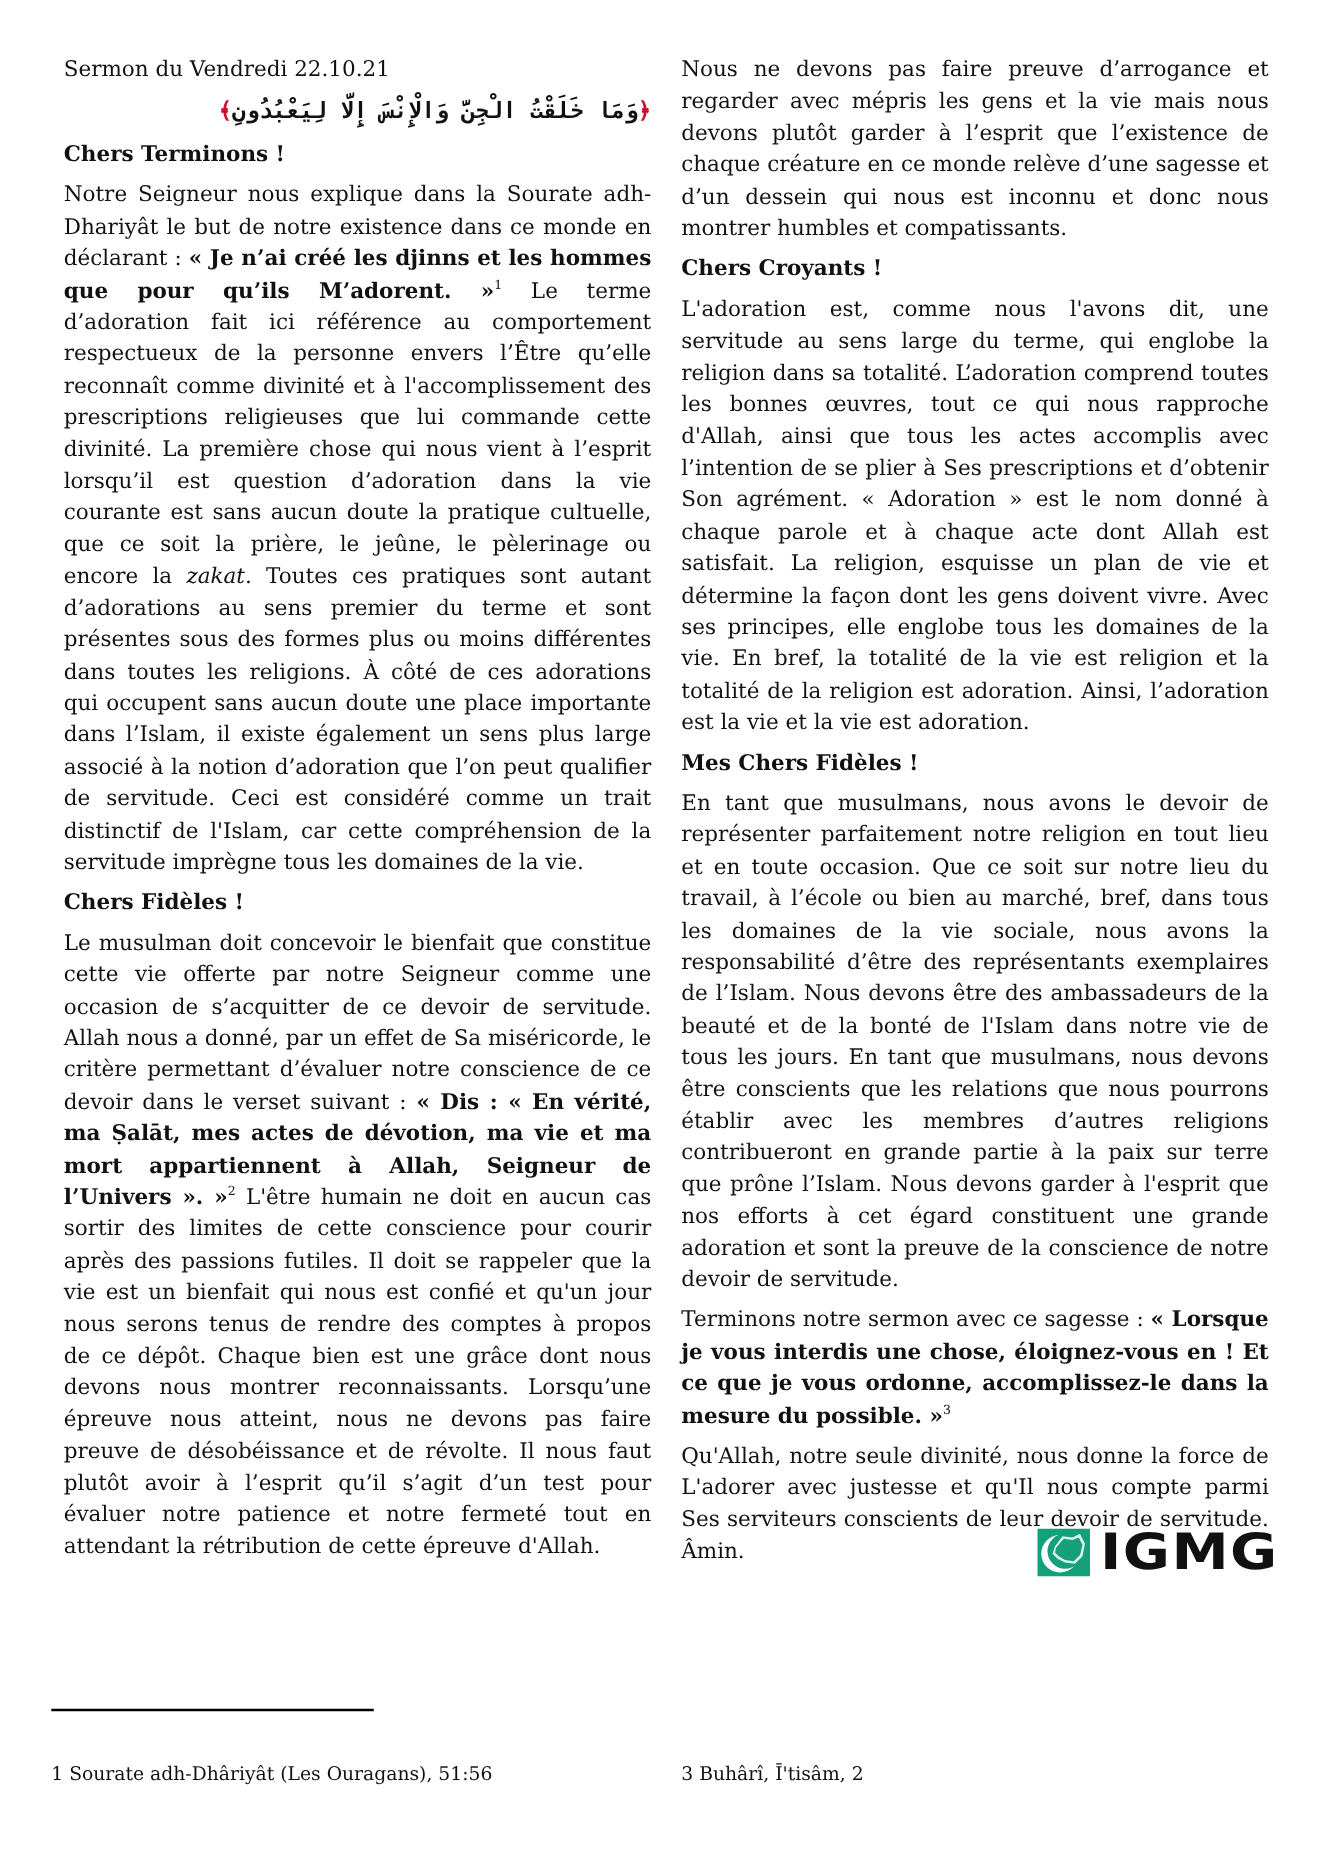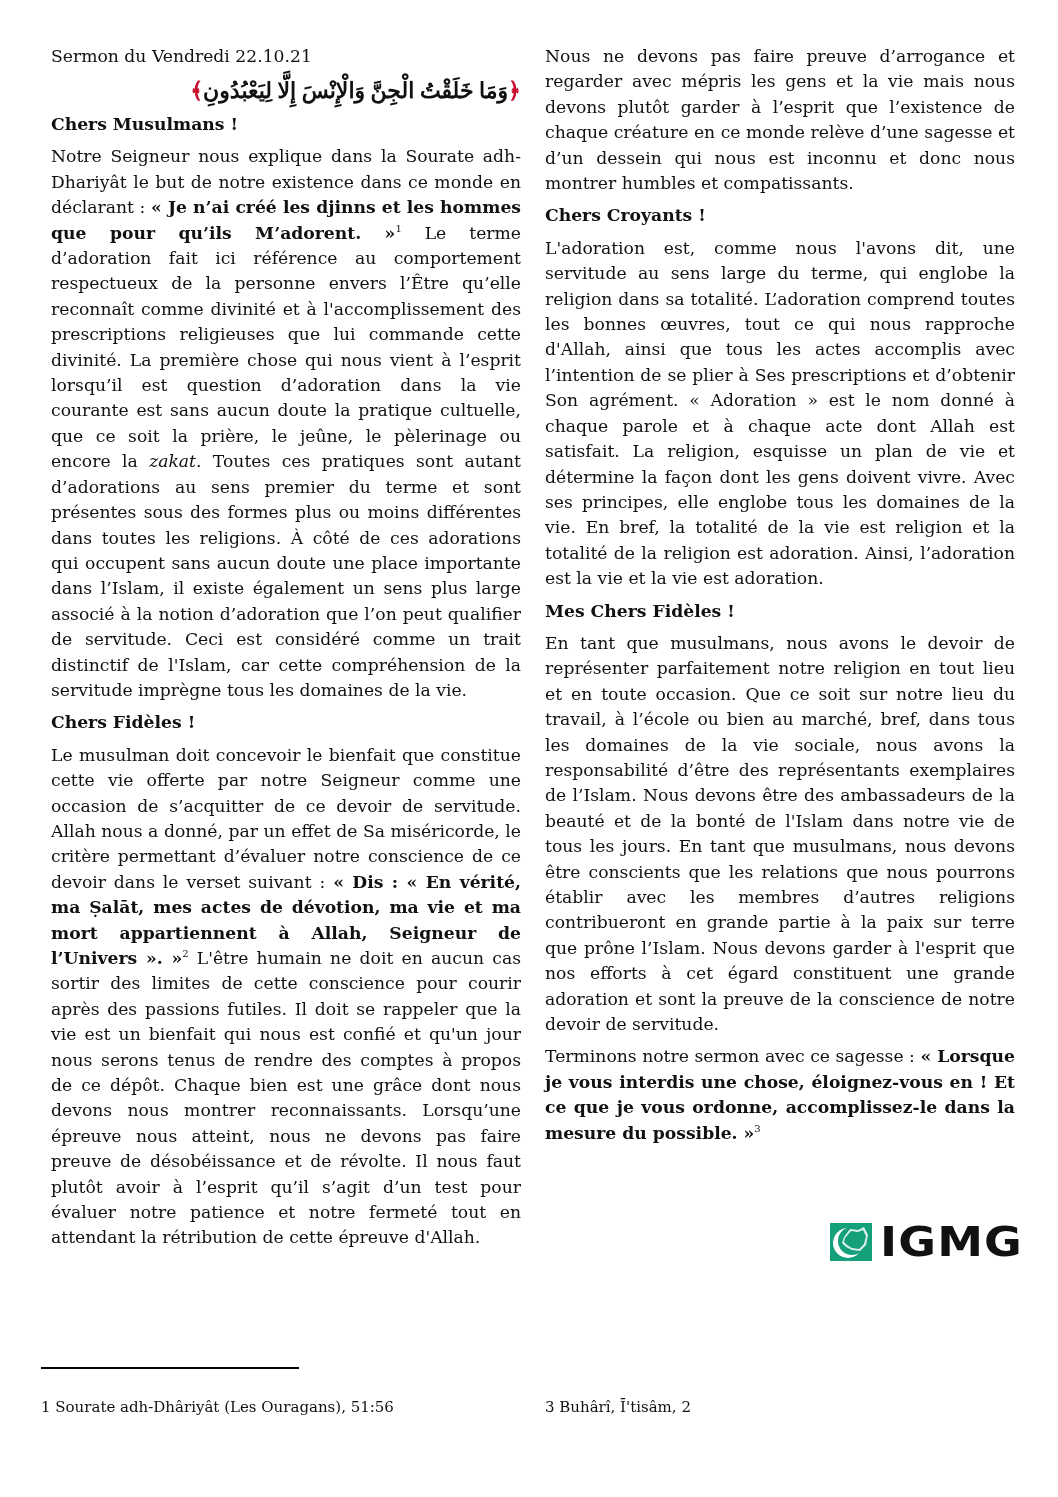--- a/index.html
+++ b/index.html
@@ -11,22 +11,22 @@
     .col {
       position: absolute; top: 44px; width: 470px;
       font-size: 17.2px; line-height: 25.4px;
     }
     .col-left { left: 51px; }
     .col-right { left: 545px; }
     .col p { margin: 0 0 7px 0; text-align: justify; hyphens: none; }
     .title-line { margin: 0; font-size: 17.2px; line-height: 25px; }
     .title-bold { font-weight: bold; }
     .arabic {
-      direction: rtl; text-align: center; font-family: Liberation Serif, serif;
-      font-size: 22px; line-height: 29px; margin: 0 0 6px 0; font-weight: bold;
+      direction: rtl; text-align: center; font-family: Liberation Mono, monospace;
+      font-size: 18px; line-height: 29px; margin: 0 0 6px 0; font-weight: bold;
     }
     .arabic .bracket { color: #c8102e; }
     .heading { font-weight: bold; margin: 0 0 8px 0; font-size: 17.2px; }
     sup { font-size: 10px; line-height: 0; vertical-align: super; }
     em { font-style: italic; }
     .logo {
       position: absolute; left: 830px; top: 1222px; height: 40px; display: flex; align-items: center;
     }
     .logo-mark {
       width: 42px; height: 38px; background: #13a07a; position: relative; overflow: hidden;
@@ -38,33 +38,33 @@
     }
     .fn-rule {
       position: absolute; left: 41px; top: 1367px; width: 258px; height: 1.5px; background: #000;
     }
     .footnotes {
       position: absolute; top: 1396px; font-size: 15px; line-height: 22px;
       font-family: "DejaVu Serif", serif;
     }
     .fn-left { left: 41px; }
     .fn-right { left: 545px; text-align: right; }
-    .footnotes div { white-space: nowrap; }
+    .footnotes div { white-space: nowrap; margin-top: 12px; }
   </style>
 </head>
 <body>
 
 <div class="col col-left">
   <p class="title-line">Sermon du Vendredi 22.10.21</p>
 
   <p class="arabic">
     <span class="bracket">﴿</span><span>وَمَا خَلَقْتُ الْجِنَّ وَالْإِنْسَ إِلَّا لِيَعْبُدُونِ</span><span class="bracket">﴾</span>
   </p>
 
-  <p class="heading">Chers Musulmans !</p>
+  <p class="heading">Chers Terminons !</p>
   <p>
     <span>Notre Seigneur nous explique dans la Sourate adh-Dhariyât le but de notre existence dans ce monde en déclarant : </span><b>« Je n’ai créé les djinns et les hommes que pour qu’ils M’adorent. »</b><sup>1</sup><span> Le terme d’adoration fait ici référence au comportement respectueux de la personne envers l’Être qu’elle reconnaît comme divinité et à l'accomplissement des prescriptions religieuses que lui commande cette divinité. La première chose qui nous vient à l’esprit lorsqu’il est question d’adoration dans la vie courante est sans aucun doute la pratique cultuelle, que ce soit la prière, le jeûne, le pèlerinage ou encore la </span><em>zakat</em><span>. Toutes ces pratiques sont autant d’adorations au sens premier du terme et sont présentes sous des formes plus ou moins différentes dans toutes les religions. À côté de ces adorations qui occupent sans aucun doute une place importante dans l’Islam, il existe également un sens plus large associé à la notion d’adoration que l’on peut qualifier de servitude. Ceci est considéré comme un trait distinctif de l'Islam, car cette compréhension de la servitude imprègne tous les domaines de la vie.</span>
   </p>
 
   <p class="heading">Chers Fidèles !</p>
   <p>
     <span>Le musulman doit concevoir le bienfait que constitue cette vie offerte par notre Seigneur comme une occasion de s’acquitter de ce devoir de servitude. Allah nous a donné, par un effet de Sa miséricorde, le critère permettant d’évaluer notre conscience de ce devoir dans le verset suivant : </span><b>« Dis : « En vérité, ma Ṣalāt, mes actes de dévotion, ma vie et ma mort appartiennent à Allah, Seigneur de l’Univers ». »</b><sup>2</sup><span> L'être humain ne doit en aucun cas sortir des limites de cette conscience pour courir après des passions futiles. Il doit se rappeler que la vie est un bienfait qui nous est confié et qu'un jour nous serons tenus de rendre des comptes à propos de ce dépôt. Chaque bien est une grâce dont nous devons nous montrer reconnaissants. Lorsqu’une épreuve nous atteint, nous ne devons pas faire preuve de désobéissance et de révolte. Il nous faut plutôt avoir à l’esprit qu’il s’agit d’un test pour évaluer notre patience et notre fermeté tout en attendant la rétribution de cette épreuve d'Allah.</span>
   </p>
 </div>
 
@@ -72,20 +72,21 @@
   <p>Nous ne devons pas faire preuve d’arrogance et regarder avec mépris les gens et la vie mais nous devons plutôt garder à l’esprit que l’existence de chaque créature en ce monde relève d’une sagesse et d’un dessein qui nous est inconnu et donc nous montrer humbles et compatissants.</p>
 
   <p class="heading">Chers Croyants !</p>
   <p>L'adoration est, comme nous l'avons dit, une servitude au sens large du terme, qui englobe la religion dans sa totalité. L’adoration comprend toutes les bonnes œuvres, tout ce qui nous rapproche d'Allah, ainsi que tous les actes accomplis avec l’intention de se plier à Ses prescriptions et d’obtenir Son agrément. « Adoration » est le nom donné à chaque parole et à chaque acte dont Allah est satisfait. La religion, esquisse un plan de vie et détermine la façon dont les gens doivent vivre. Avec ses principes, elle englobe tous les domaines de la vie. En bref, la totalité de la vie est religion et la totalité de la religion est adoration. Ainsi, l’adoration est la vie et la vie est adoration.</p>
 
   <p class="heading">Mes Chers Fidèles !</p>
   <p>En tant que musulmans, nous avons le devoir de représenter parfaitement notre religion en tout lieu et en toute occasion. Que ce soit sur notre lieu du travail, à l’école ou bien au marché, bref, dans tous les domaines de la vie sociale, nous avons la responsabilité d’être des représentants exemplaires de l’Islam. Nous devons être des ambassadeurs de la beauté et de la bonté de l'Islam dans notre vie de tous les jours. En tant que musulmans, nous devons être conscients que les relations que nous pourrons établir avec les membres d’autres religions contribueront en grande partie à la paix sur terre que prône l’Islam. Nous devons garder à l'esprit que nos efforts à cet égard constituent une grande adoration et sont la preuve de la conscience de notre devoir de servitude.</p>
   <p>
     <span>Terminons notre sermon avec ce sagesse : </span><b>« Lorsque je vous interdis une chose, éloignez-vous en ! Et ce que je vous ordonne, accomplissez-le dans la mesure du possible. »</b><sup>3</sup>
   </p>
+  <p>Qu'Allah, notre seule divinité, nous donne la force de L'adorer avec justesse et qu'Il nous compte parmi Ses serviteurs conscients de leur devoir de servitude. Âmin.</p>
 </div>
 
 <div class="logo">
   <div class="logo-mark">
     <svg width="42" height="38" viewBox="0 0 42 38">
       <circle cx="18" cy="20" r="15" fill="#ffffff"></circle>
       <circle cx="22" cy="18" r="14" fill="#13a07a"></circle>
       <path d="M14 14 L20 6 L28 7 L34 4 L38 12 L36 22 L30 28 L22 27 L16 24 L12 20 Z" fill="#ffffff" opacity="0.85"></path>
       <path d="M15 15 L21 8 L28 9 L33 7 L36 13 L34 21 L29 26 L22 25 L17 22 L14 19 Z" fill="#13a07a"></path>
     </svg>

